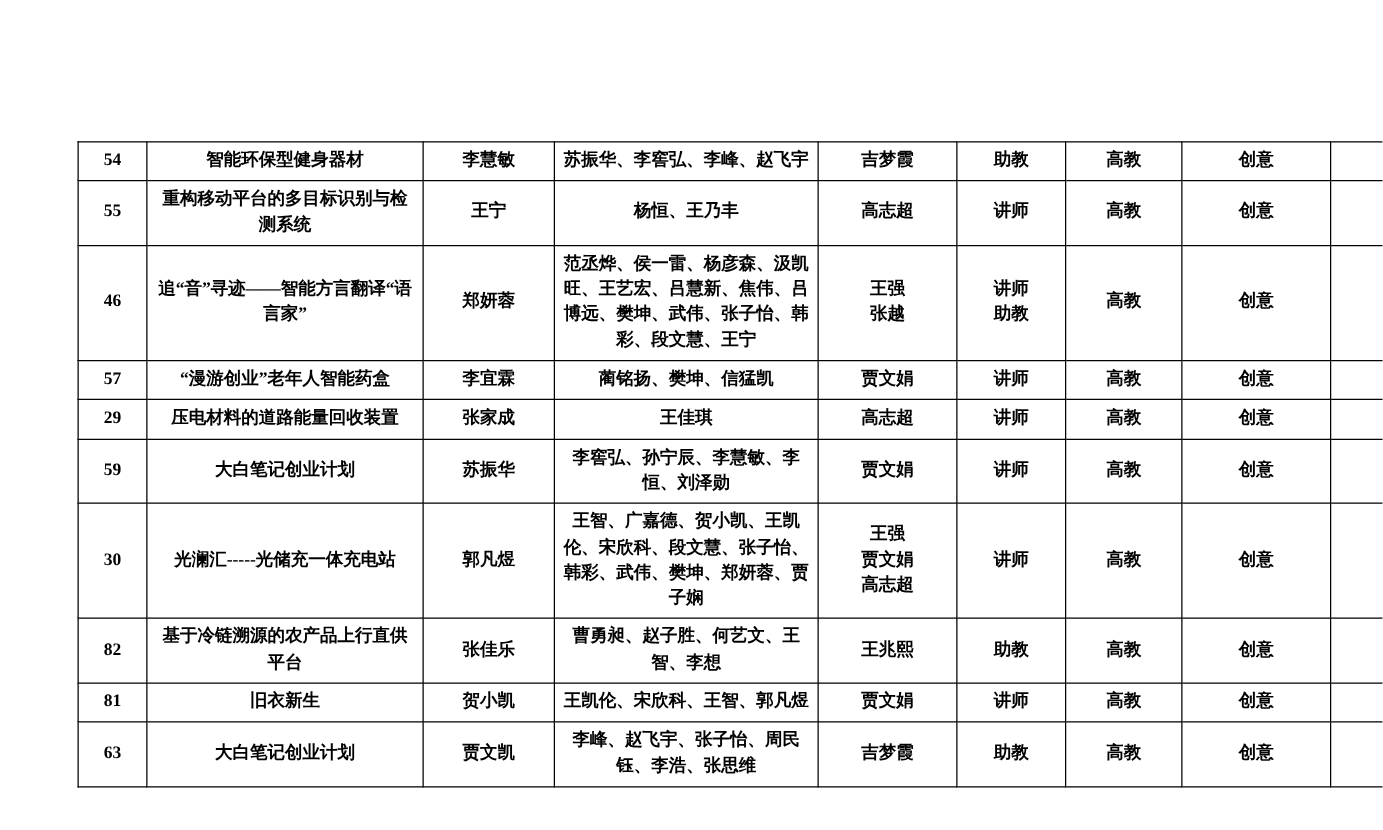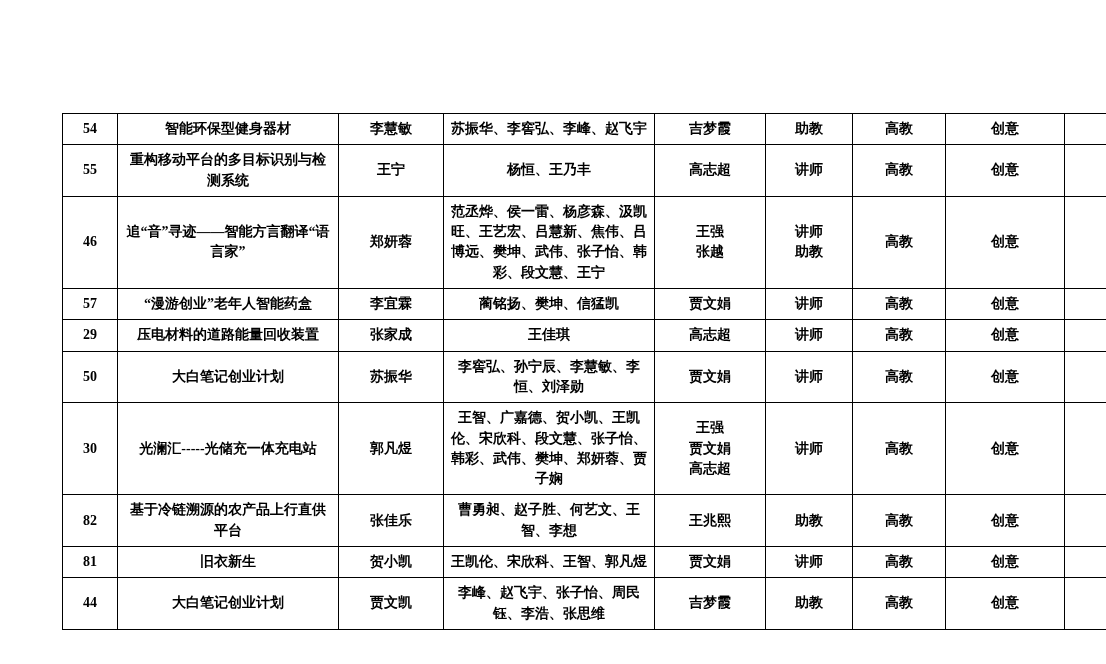--- a/index.html
+++ b/index.html
@@ -119,21 +119,21 @@
           <td class="c-leader">张家成</td>
           <td class="c-members">王佳琪</td>
           <td class="c-teacher multi">高志超</td>
           <td class="c-rank multi">讲师</td>
           <td class="c-group">高教</td>
           <td class="c-type">创意</td>
           <td class="c-award">三等奖</td>
         </tr>
 
         <tr>
-          <td class="c-no">50</td>
+          <td class="c-no">59</td>
           <td class="c-title">大白笔记创业计划</td>
           <td class="c-leader">苏振华</td>
           <td class="c-members">李窖弘、孙宁辰、李慧敏、李恒、刘泽勋</td>
           <td class="c-teacher multi">贾文娟</td>
           <td class="c-rank multi">讲师</td>
           <td class="c-group">高教</td>
           <td class="c-type">创意</td>
           <td class="c-award">三等奖</td>
         </tr>
 
@@ -169,21 +169,21 @@
           <td class="c-leader">贺小凯</td>
           <td class="c-members">王凯伦、宋欣科、王智、郭凡煜</td>
           <td class="c-teacher multi">贾文娟</td>
           <td class="c-rank multi">讲师</td>
           <td class="c-group">高教</td>
           <td class="c-type">创意</td>
           <td class="c-award">三等奖</td>
         </tr>
 
         <tr>
-          <td class="c-no">44</td>
+          <td class="c-no">63</td>
           <td class="c-title">大白笔记创业计划</td>
           <td class="c-leader">贾文凯</td>
           <td class="c-members">李峰、赵飞宇、张子怡、周民钰、李浩、张思维</td>
           <td class="c-teacher multi">吉梦霞</td>
           <td class="c-rank multi">助教</td>
           <td class="c-group">高教</td>
           <td class="c-type">创意</td>
           <td class="c-award">三等奖</td>
         </tr>
 

